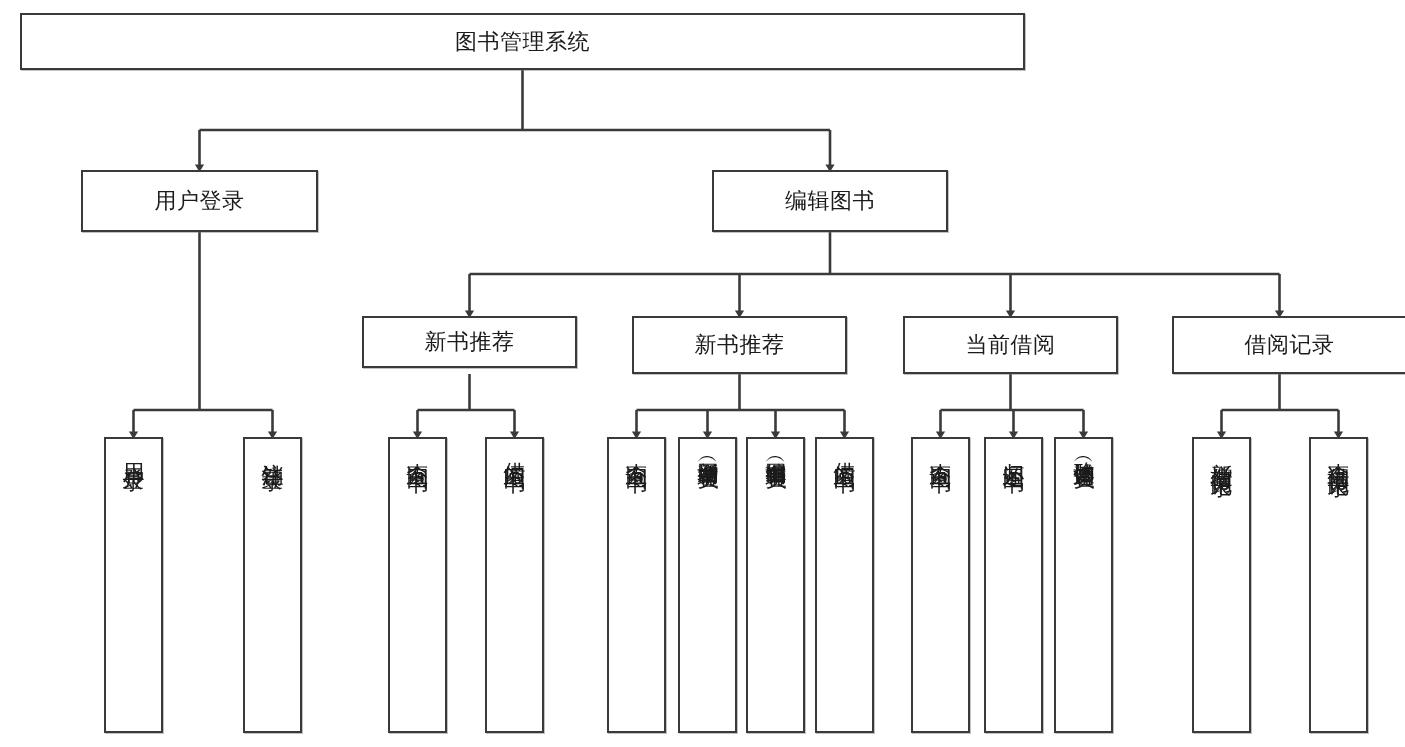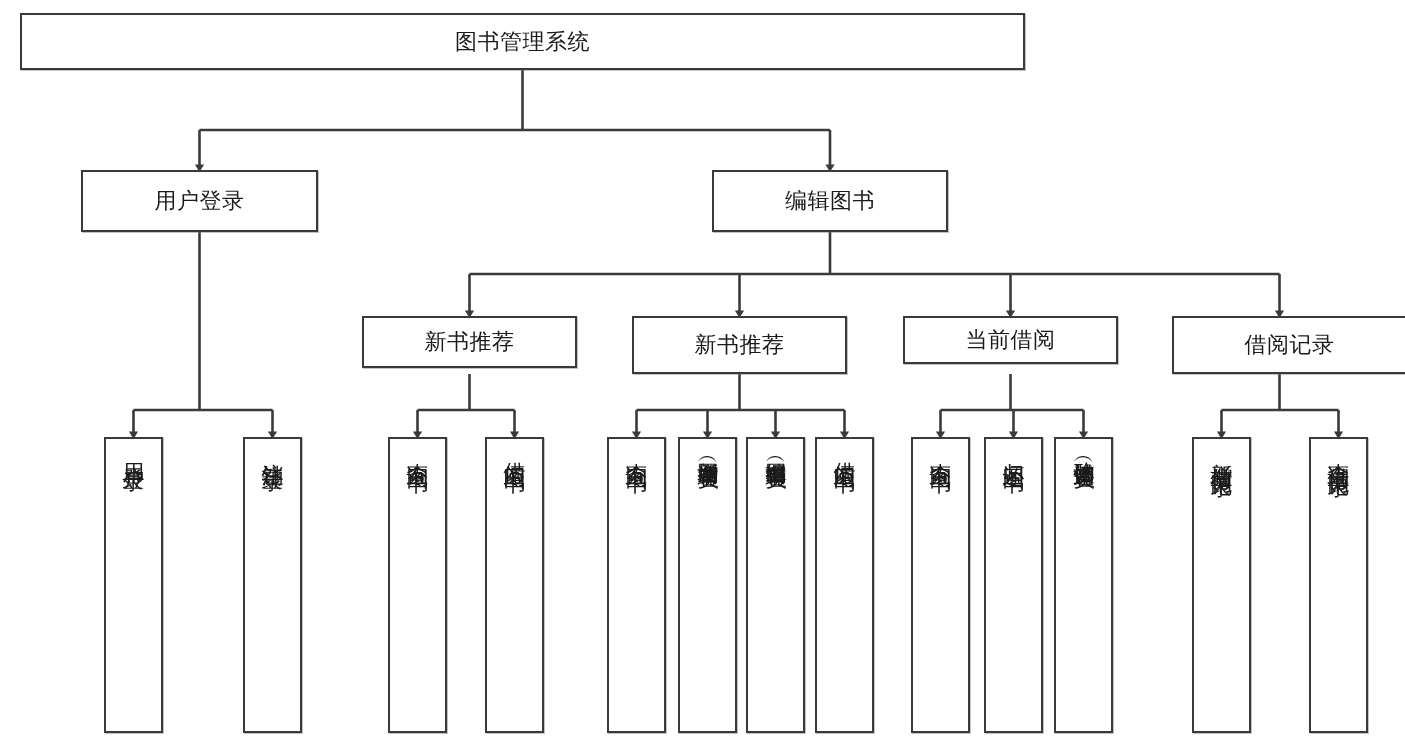--- a/index.html
+++ b/index.html
@@ -128,21 +128,21 @@
       </div>
       <div class="node h" style="left: 712px; top: 170px; width: 236px; height: 62px;">
         <span class="label">编辑图书</span>
       </div>
       <div class="node h" style="left: 362px; top: 316px; width: 215px; height: 52px;">
         <span class="label">新书推荐</span>
       </div>
       <div class="node h" style="left: 632px; top: 316px; width: 215px; height: 58px;">
         <span class="label">新书推荐</span>
       </div>
-      <div class="node h" style="left: 903px; top: 316px; width: 215px; height: 48px;">
+      <div class="node h" style="left: 903px; top: 316px; width: 215px; height: 58px;">
         <span class="label">当前借阅</span>
       </div>
       <div class="node h" style="left: 1172px; top: 316px; width: 235px; height: 58px;">
         <span class="label">借阅记录</span>
       </div>
       <div class="node v" style="left: 104px; top: 437px; width: 59px; height: 296px;">
         <span class="label">用户登录</span>
       </div>
       <div class="node v" style="left: 243px; top: 437px; width: 59px; height: 296px;">
         <span class="label">注销登录</span>

